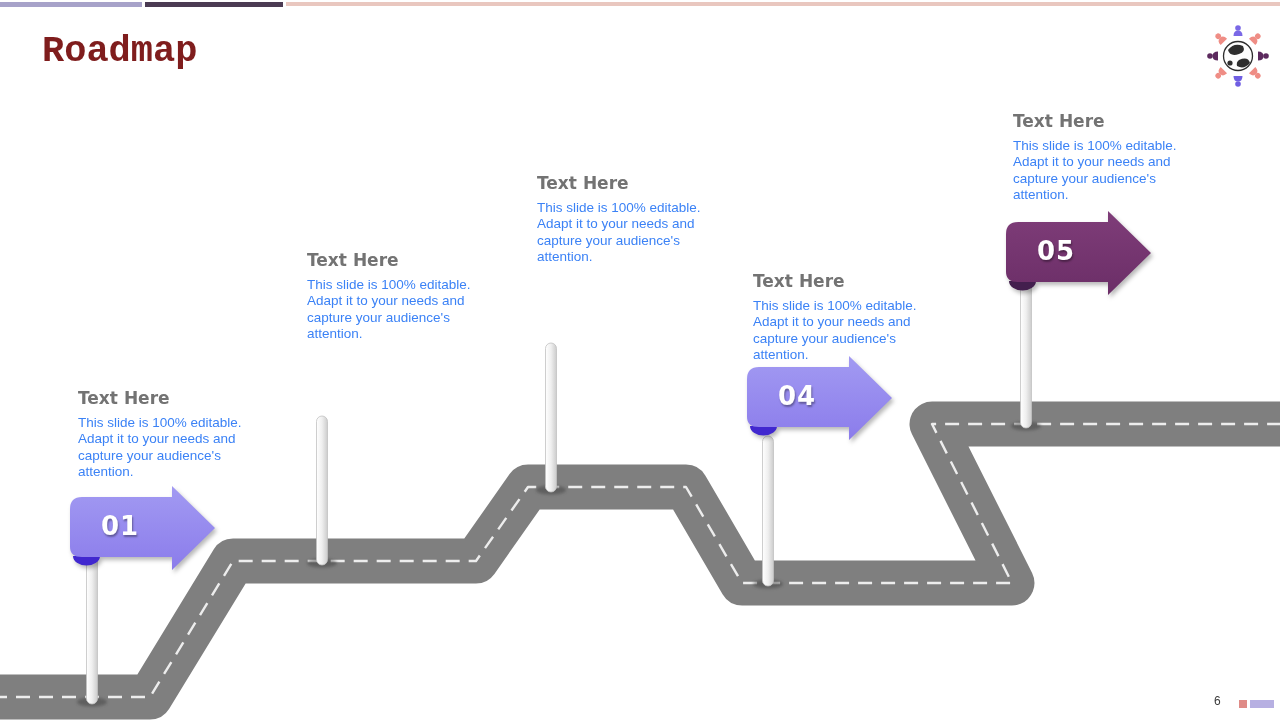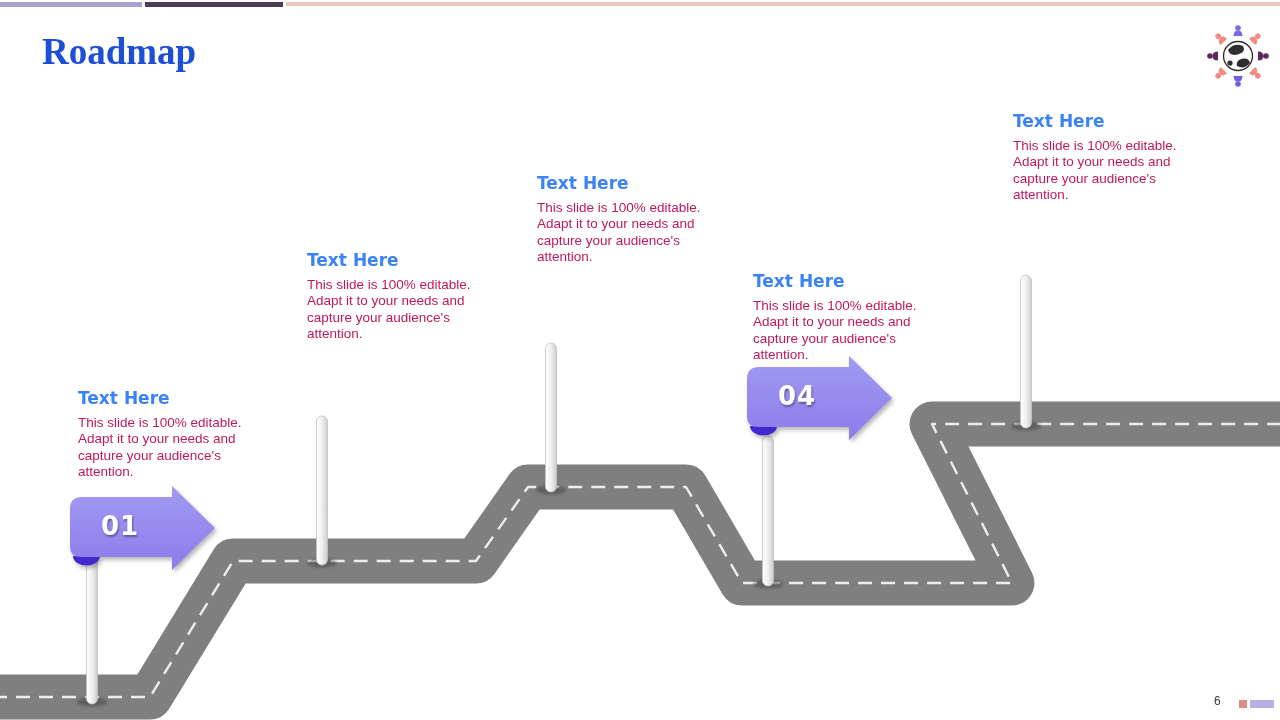--- a/index.html
+++ b/index.html
@@ -1,32 +1,32 @@
 <!DOCTYPE html>
 <html><head>
 <meta charset="utf-8">
 <style>
   html,body{margin:0;padding:0;background:#e8e8e8;}
   .slide{position:relative;width:1280px;height:720px;background:#ffffff;overflow:hidden;
          font-family:"Liberation Sans",sans-serif;}
   .topbar-seg{position:absolute;top:2px;height:5px;}
   .page-title{position:absolute;left:42px;top:30px;margin:0;
-              font-family:Liberation Serif, serif;font-weight:800;
-              font-size:37px;color:#1d4ed8;letter-spacing:0px;}
+              font-family:Liberation Mono, monospace;font-weight:800;
+              font-size:37px;color:#7f1d1d;letter-spacing:0px;}
   .bg-svg{position:absolute;left:0;top:0;}
   .sign{position:absolute;width:152px;height:86px;z-index:5;
         filter:drop-shadow(2px 3px 2px rgba(0,0,0,0.28));}
   .sign svg{position:absolute;left:0;top:0;}
   .sign .num{position:absolute;left:0;top:26px;width:104px;text-align:center;
              font-family:"DejaVu Sans",sans-serif;font-weight:bold;font-size:26px;
              color:#ffffff;text-shadow:1px 2px 2px rgba(0,0,0,0.35);letter-spacing:1px;}
   .txtblock{position:absolute;width:170px;z-index:4;}
   .txtblock h3{margin:0 0 7px 0;font-family:"DejaVu Sans",sans-serif;font-weight:bold;
-               font-size:17px;color:#3b82f6;}
-  .txtblock p{margin:0;font-size:13.5px;line-height:1.22;color:#be185d;width:164px;}
+               font-size:17px;color:#737373;}
+  .txtblock p{margin:0;font-size:13.5px;line-height:1.22;color:#3b82f6;width:164px;}
   .logo{position:absolute;left:1206px;top:23px;width:64px;height:64px;}
   .footer-num{position:absolute;left:1214px;top:694px;font-size:12px;color:#3a3a3a;}
   .footer-marker{position:absolute;top:700px;height:8px;}
 </style>
 </head>
 <body>
 
 <div class="slide">
 
   <div class="topbar-seg" style="left: 0px; width: 142px; background: rgb(167, 162, 201);"></div>
@@ -130,20 +130,33 @@
         <stop offset="0" stop-color="#a29af2"></stop>
         <stop offset="1" stop-color="#8b7ceb"></stop>
       </linearGradient>
         </defs>
       <path d="M5,71 a13.5,9.5 0 1,0 27,0 Z" fill="#4128cf"></path>
       <path d="M2,24 Q2,12 14,12 L104,12 L104,1 L147,43 L104,85 L104,72 L14,72 Q2,72 2,62 Z" fill="url(#sg4)"></path>
     </svg>
     <span class="num">04</span>
   </div>
 
+  <div class="sign" style="left:1004px;top:210px;">
+    <svg width="152" height="86" viewBox="0 0 152 86">
+      <defs>
+          <linearGradient id="sg5" x1="0" y1="0" x2="0" y2="1">
+        <stop offset="0" stop-color="#7f3d79"></stop>
+        <stop offset="1" stop-color="#6b2e67"></stop>
+      </linearGradient>
+        </defs>
+      <path d="M5,71 a13.5,9.5 0 1,0 27,0 Z" fill="#431f4e"></path>
+      <path d="M2,24 Q2,12 14,12 L104,12 L104,1 L147,43 L104,85 L104,72 L14,72 Q2,72 2,62 Z" fill="url(#sg5)"></path>
+    </svg>
+    <span class="num">05</span>
+  </div>
 
   <div class="txtblock" style="left:78px;top:388px;">
     <h3>Text Here</h3>
     <p>This slide is 100% editable. Adapt it to your needs and capture your audience's attention.</p>
   </div>
   <div class="txtblock" style="left:307px;top:250px;">
     <h3>Text Here</h3>
     <p>This slide is 100% editable. Adapt it to your needs and capture your audience's attention.</p>
   </div>
   <div class="txtblock" style="left:537px;top:173px;">

